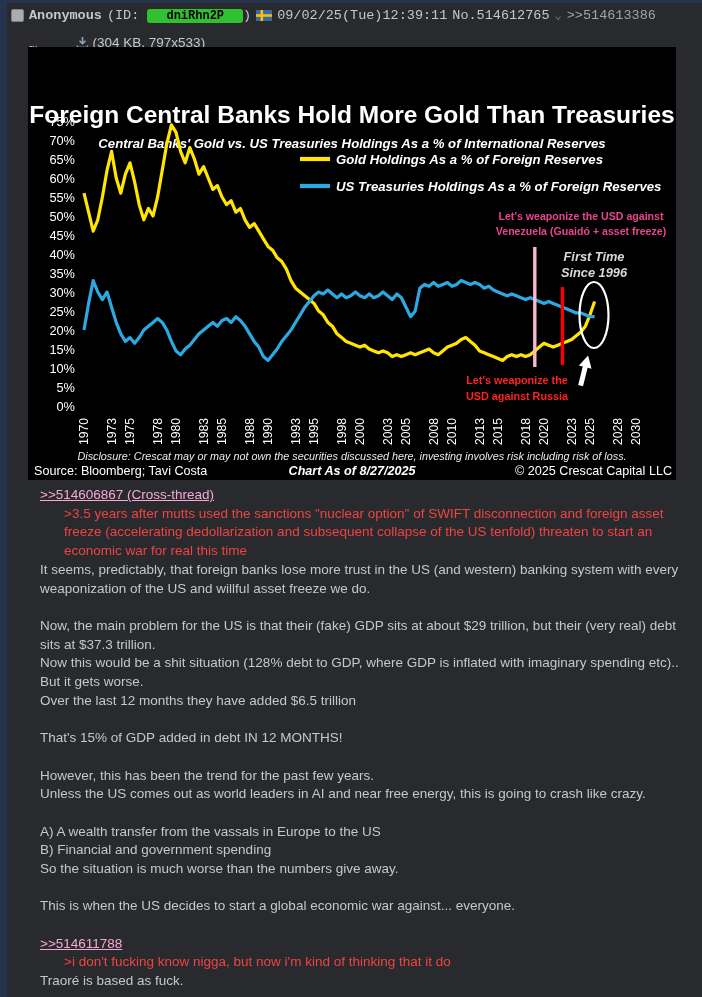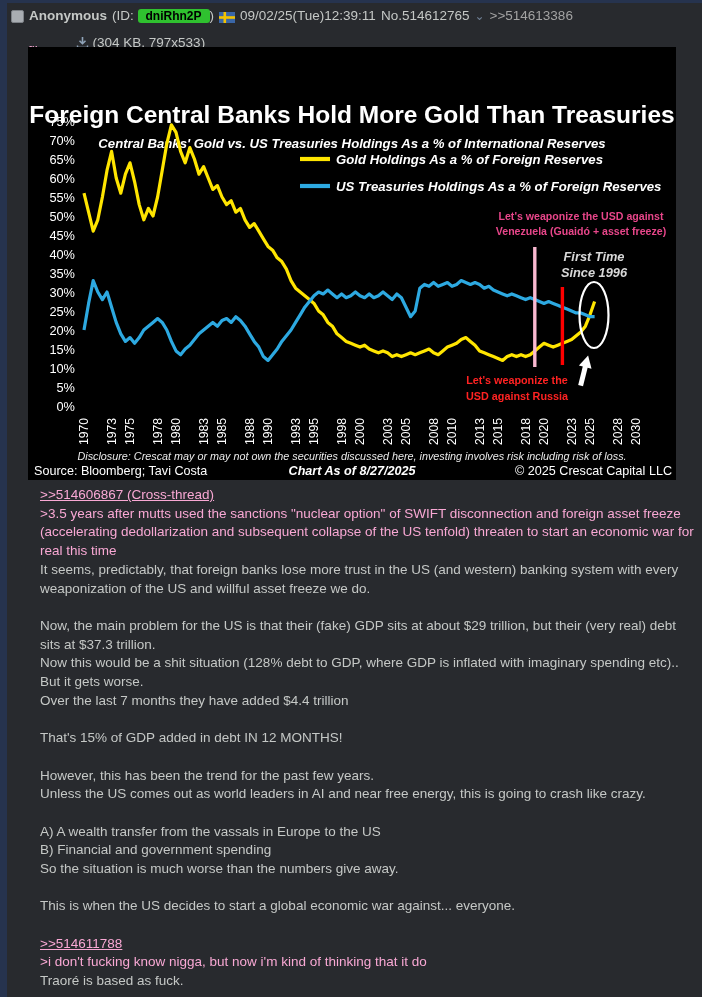--- a/index.html
+++ b/index.html
@@ -2,35 +2,35 @@
 <html><head>
 <meta charset="utf-8">
 <style>
   * { margin:0; padding:0; box-sizing:border-box; }
   html,body { width:702px; height:997px; overflow:hidden; }
   body { background:#26334e; font-family:"Liberation Sans", sans-serif; }
   #post {
     position:absolute; left:7px; top:3px; right:0; bottom:0;
     background:#282a2e; color:#c5c8c6; font-size:13.5px;
   }
-  .header-row { position:absolute; left:4px; top:5px; display:flex; align-items:flex-end; gap:5px; white-space:nowrap; }
+  .header-row { position:absolute; left:4px; top:5px; display:flex; align-items:center; gap:5px; white-space:nowrap;font-family:Liberation Mono, monospace; }
   .checkbox { width:13px; height:13px; background:#a9adb2; border:1px solid #7d8187; border-radius:2px; display:inline-block; }
   .poster-name { font-weight:bold; color:#c5c8c6; }
-  .id-badge { background:#2fc12f; color:#000; font-weight:bold; font-size:12px; padding:0 8px; border-radius:3px; }
+  .id-badge { background:#2fc12f; color:#000; font-weight:bold; font-size:12px; padding:0 19px; border-radius:3px; }
   .flag { display:inline-block; line-height:0; }
   .datetime, .postno, .paren { color:#c5c8c6; }
   .menu-chevron { color:#6f7f95; font-size:12px; cursor:pointer; }
   a.bluelink { color:#f9a8d4; text-decoration:underline; cursor:pointer;margin-top:16px; }
   .backlink { color:#a3a3a3; text-decoration:none; }
   .file-row { position:absolute; left:21px; top:24px; display:flex; align-items:center; gap:4px; white-space:nowrap; }
   .file-meta { color:#c5c8c6; }
   #chart-wrap { position:absolute; left:21px; top:44px; width:648px; height:433px; background:#14532d; cursor:pointer; }
   #comment { position:absolute; left:33px; top:483px; width:655px; line-height:18.7px; }
   #comment .ln { min-height:18.7px; }
-  .green { color:#f9a8d4; }
+  .green { color:#ef4444;margin-left:24px; }
   svg text { font-family:"Liberation Sans", sans-serif; }
 </style>
 </head>
 <body>
 
 <div id="post">
 
   <div class="header-row">
     <span class="checkbox"></span>
     <span class="poster-name">Anonymous</span>
@@ -135,21 +135,21 @@
   </div>
 
   <div id="comment">
       <div class="ln"><a class="bluelink">&gt;&gt;514606867 (Cross-thread)</a></div>
       <div class="ln green">&gt;3.5 years after mutts used the sanctions "nuclear option" of SWIFT disconnection and foreign asset freeze (accelerating dedollarization and subsequent collapse of the US tenfold) threaten to start an economic war for real this time</div>
       <div class="ln">It seems, predictably, that foreign banks lose more trust in the US (and western) banking system with every weaponization of the US and willful asset freeze we do.</div>
       <div class="ln"></div>
       <div class="ln">Now, the main problem for the US is that their (fake) GDP sits at about $29 trillion, but their (very real) debt sits at $37.3 trillion.</div>
       <div class="ln">Now this would be a shit situation (128% debt to GDP, where GDP is inflated with imaginary spending etc)..</div>
       <div class="ln">But it gets worse.</div>
-      <div class="ln">Over the last 7 months they have added $4.4 trillion</div>
+      <div class="ln">Over the last 12 months they have added $6.5 trillion</div>
       <div class="ln"></div>
       <div class="ln">That's 15% of GDP added in debt IN 12 MONTHS!</div>
       <div class="ln"></div>
       <div class="ln">However, this has been the trend for the past few years.</div>
       <div class="ln">Unless the US comes out as world leaders in AI and near free energy, this is going to crash like crazy.</div>
       <div class="ln"></div>
       <div class="ln">A) A wealth transfer from the vassals in Europe to the US</div>
       <div class="ln">B) Financial and government spending</div>
       <div class="ln">So the situation is much worse than the numbers give away.</div>
       <div class="ln"></div>

